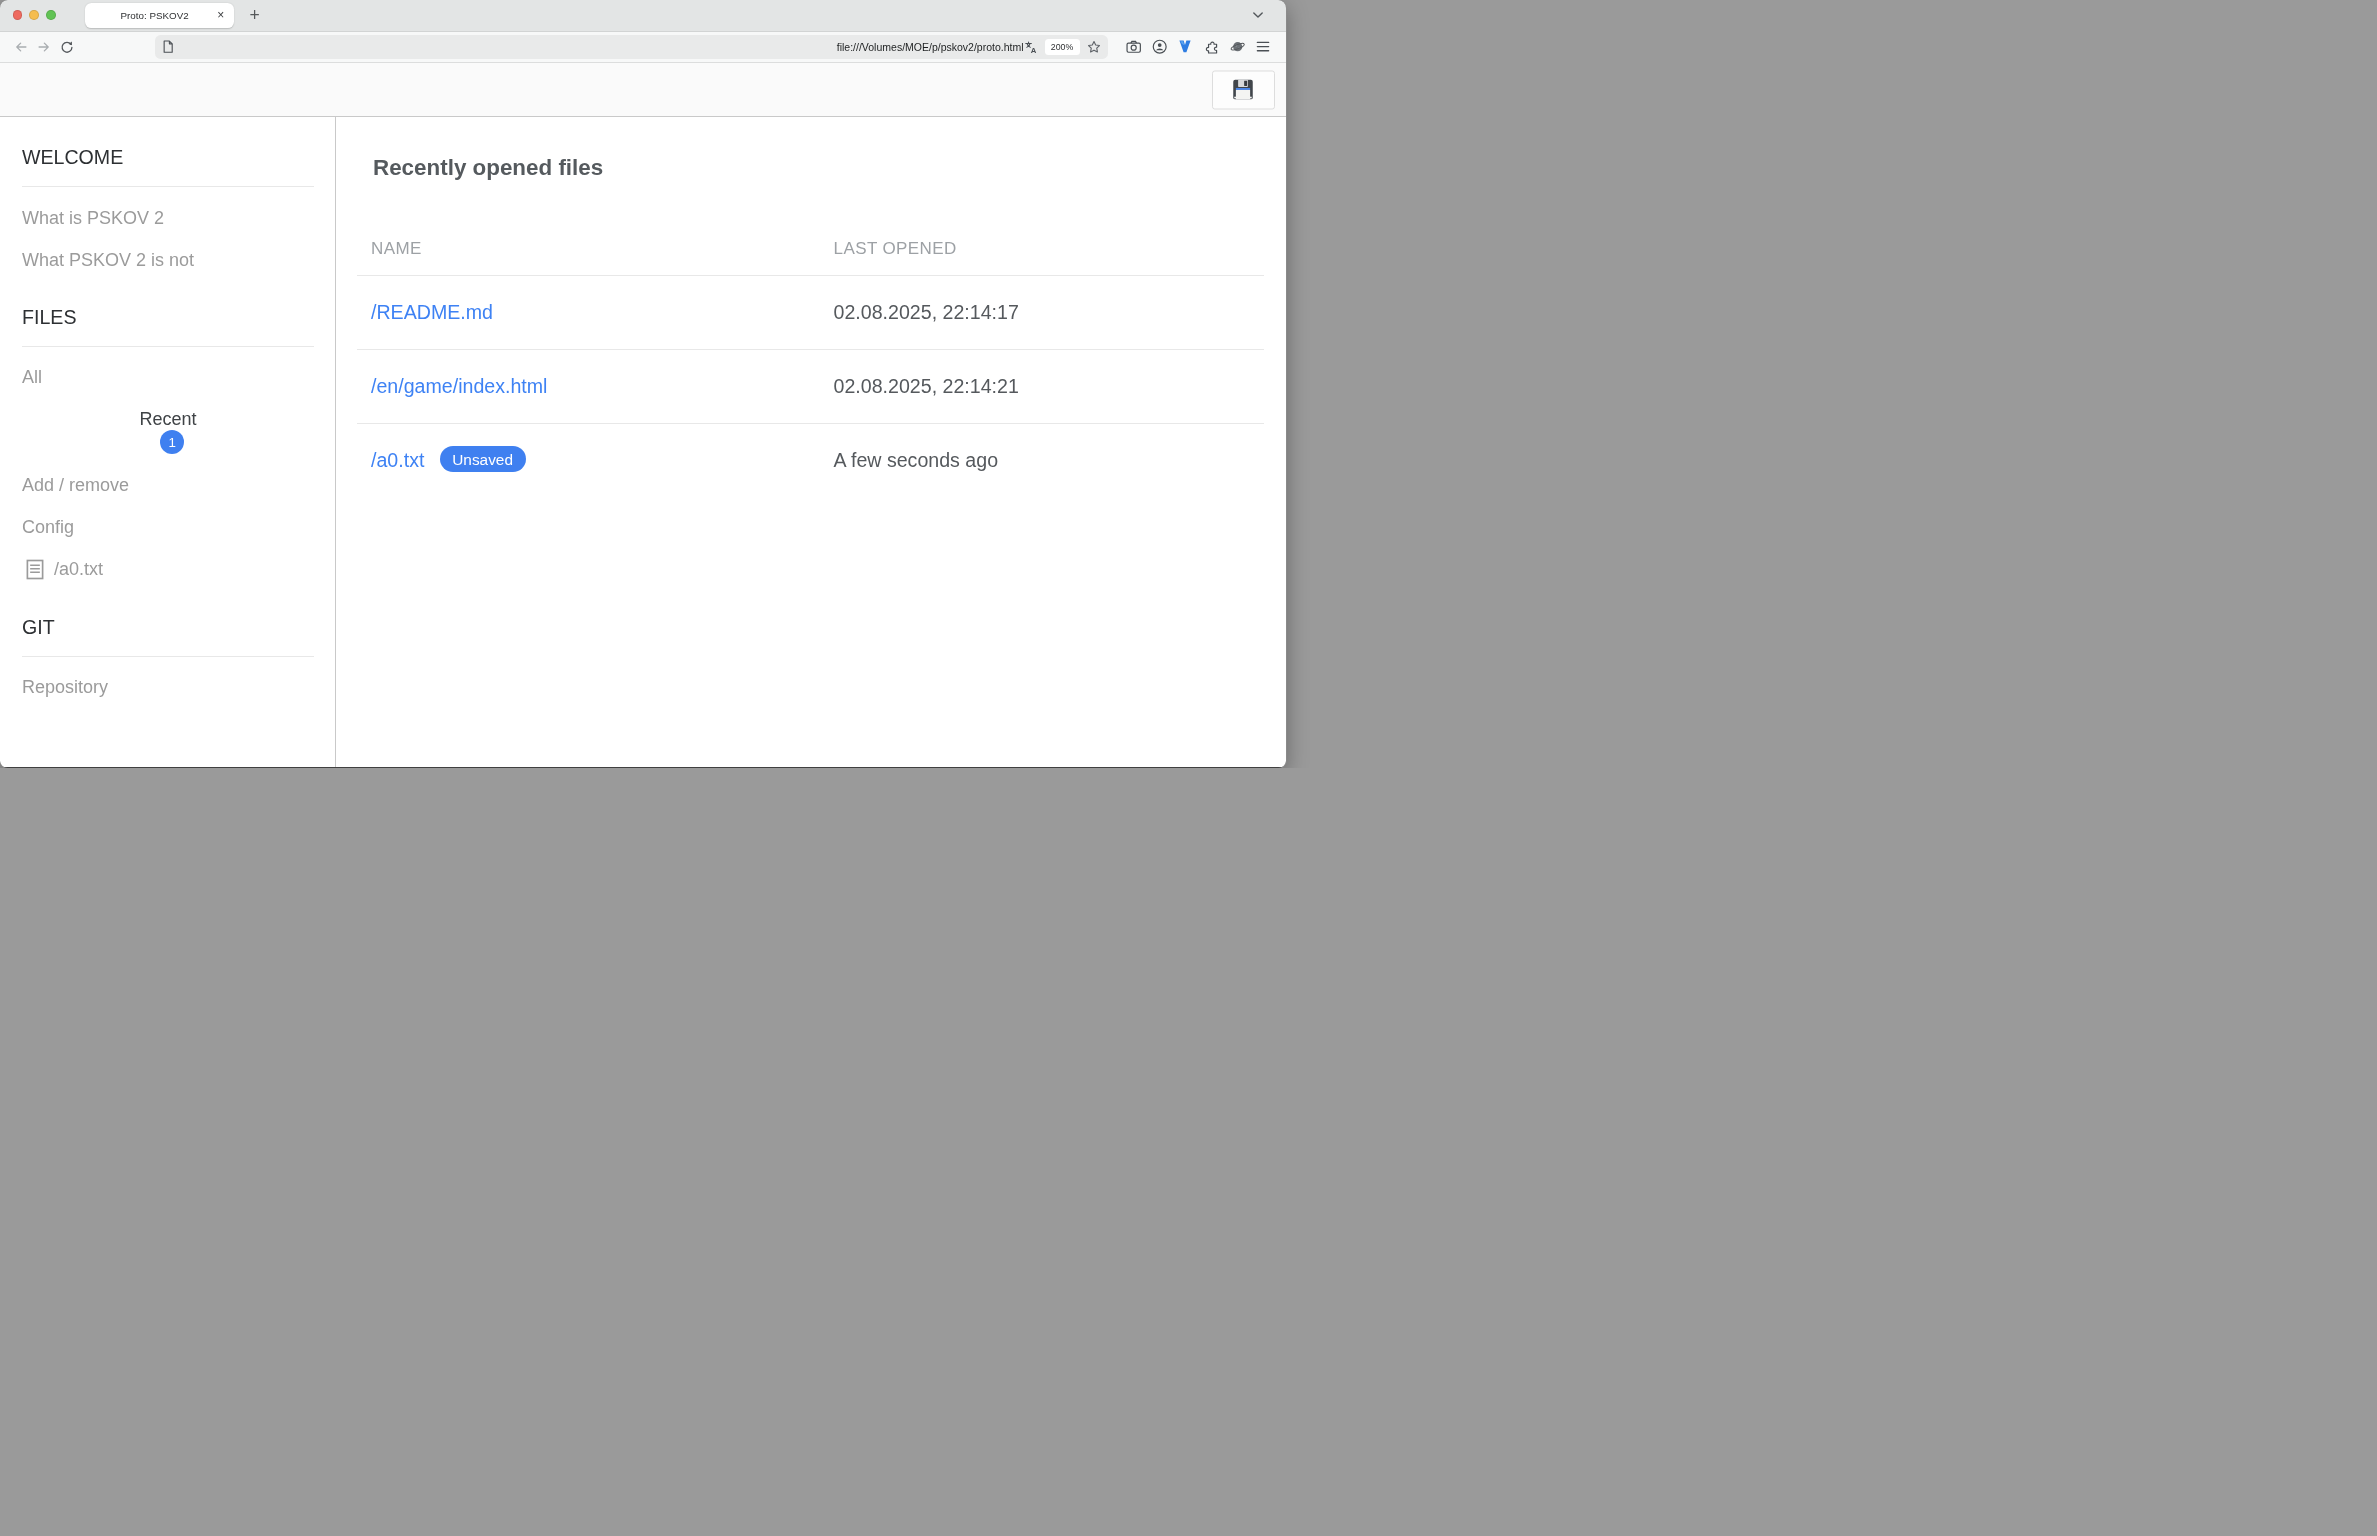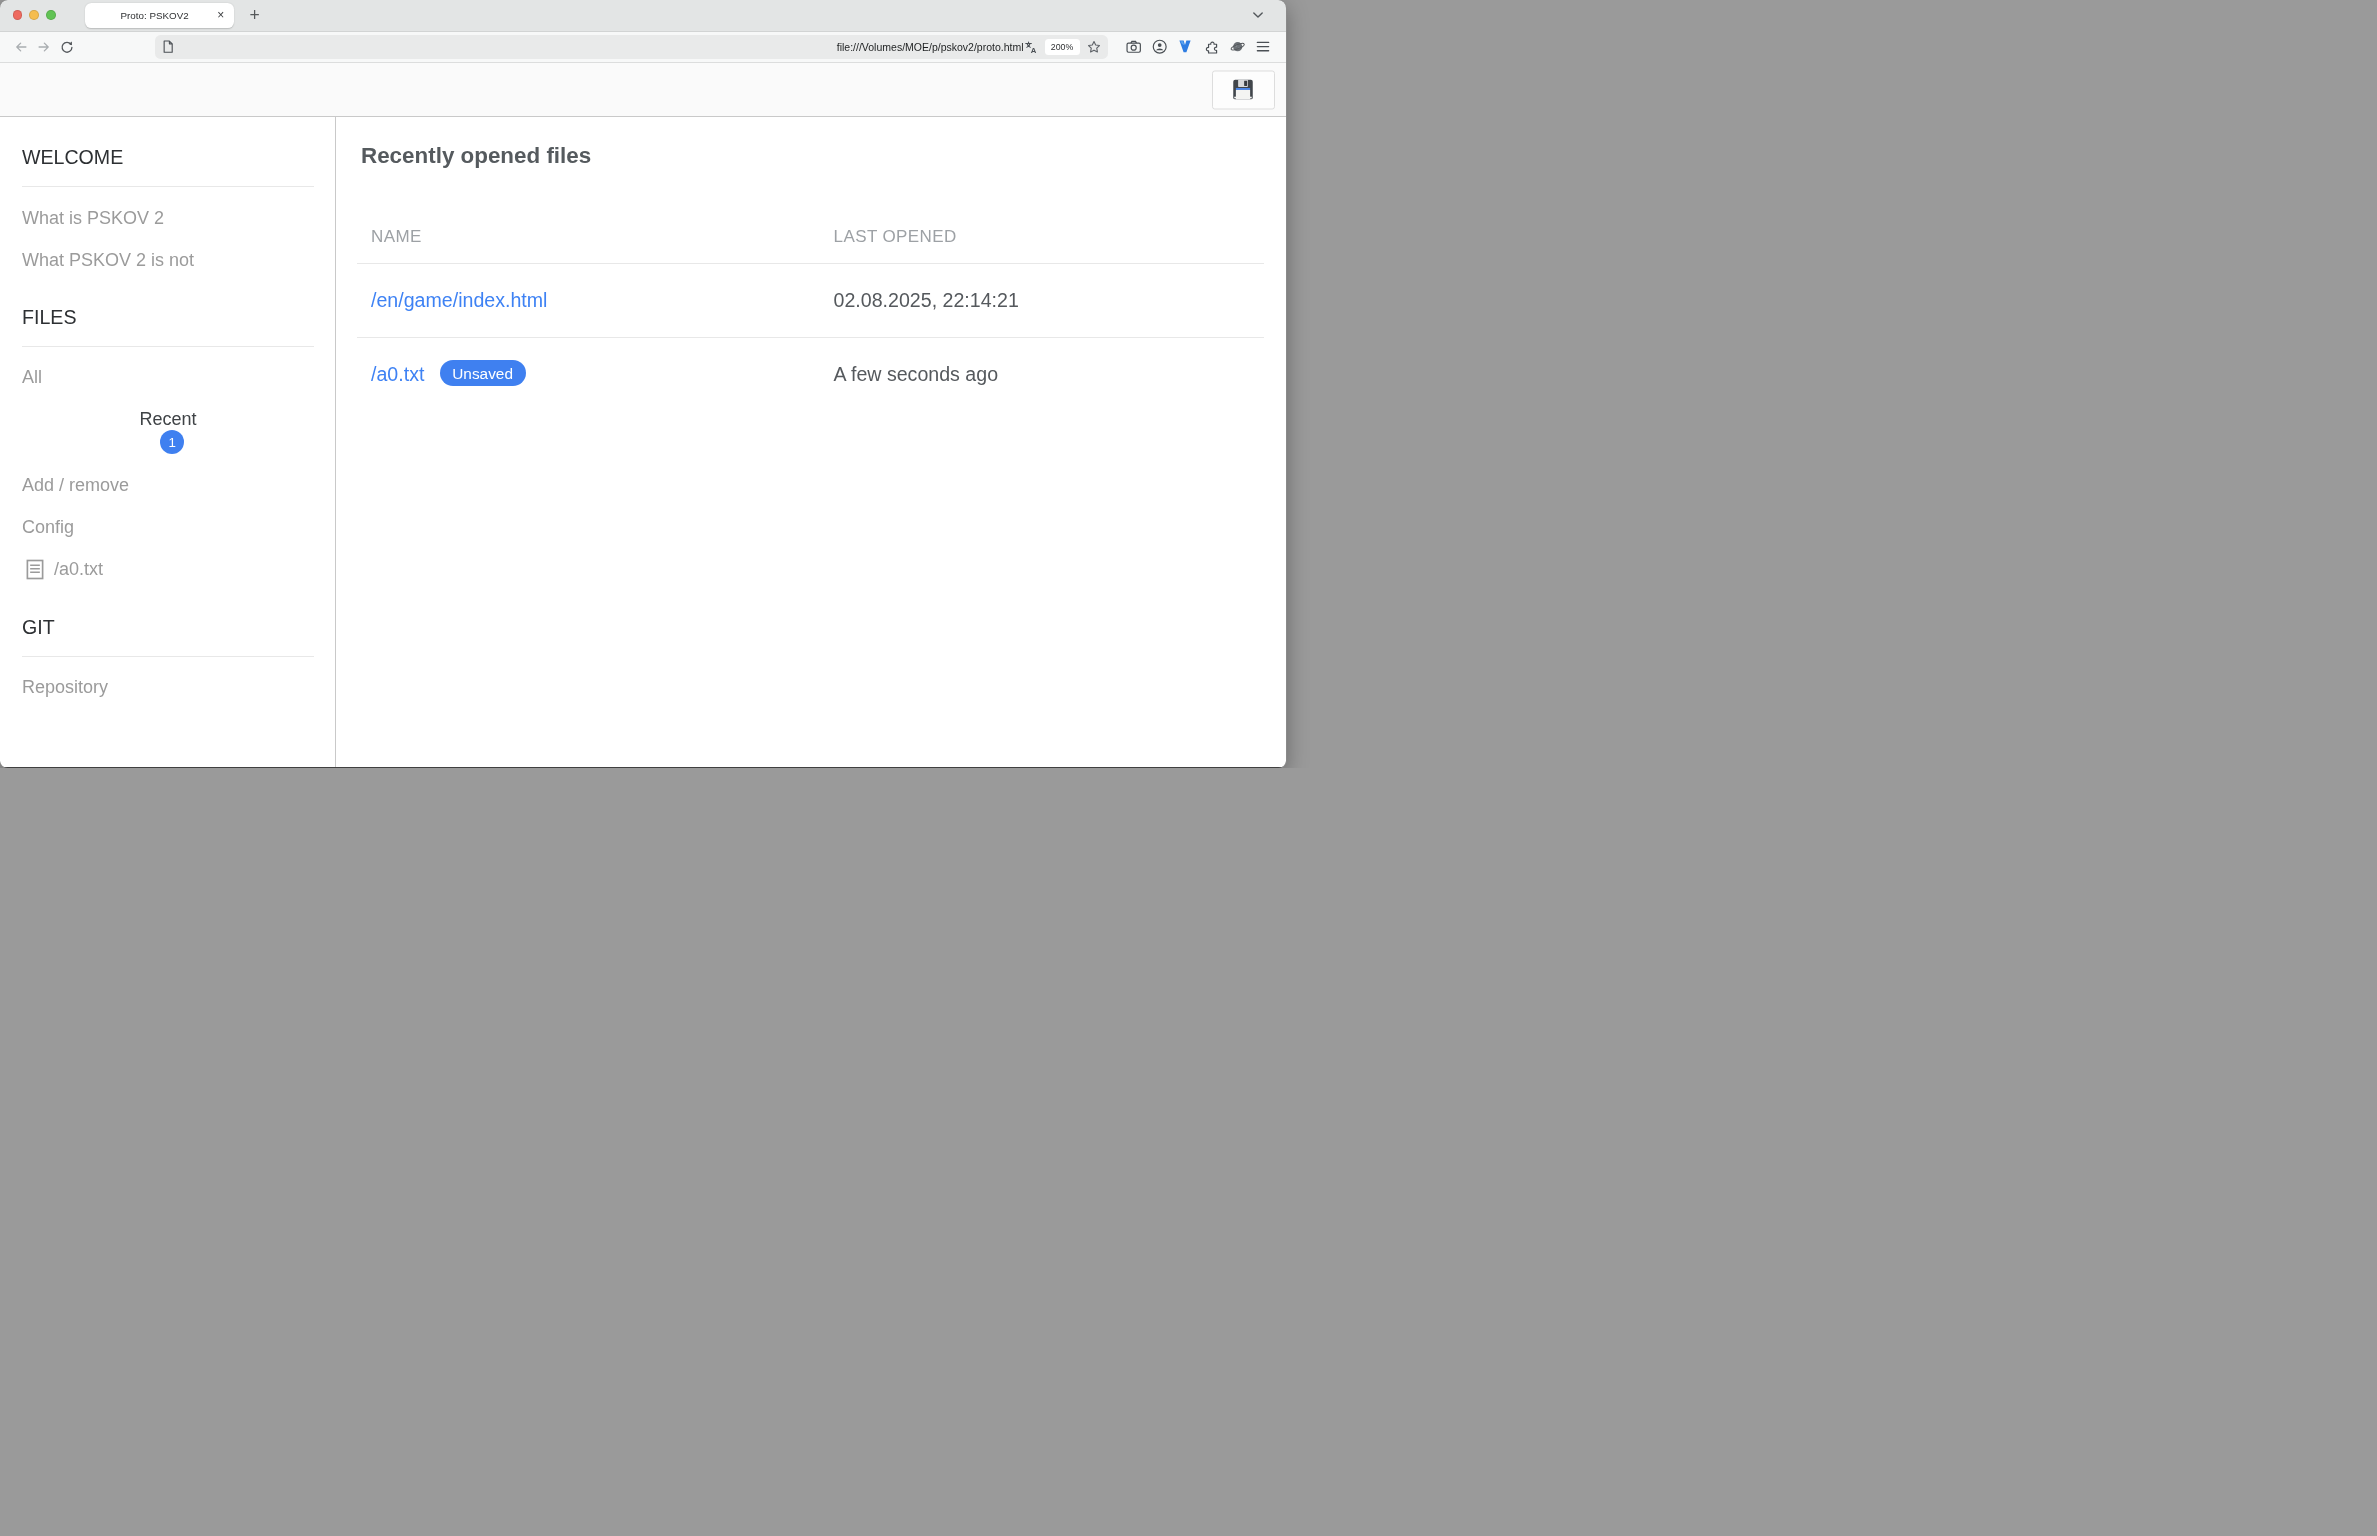--- a/index.html
+++ b/index.html
@@ -43,21 +43,21 @@
   .side-section h2{font-size:19.6px;font-weight:400;color:#2d3033;margin:25px 0 17px 0;}
   .side-section:first-child h2{margin-top:15.4px;}
   aside hr{border:none;border-top:1.4px solid #e8e8e8;margin:0 0 9.8px 0;}
   .side-item{font-size:18px;color:#9b9b9b;padding:10.5px 0;cursor:pointer;display:flex;align-items:center;}
   .side-item.active{color:#3f4346;flex-direction:column;}
   .badge-count{display:inline-flex;align-items:center;justify-content:center;width:24px;height:24px;
                border-radius:50%;background:#3f80f0;color:#fff;font-size:13.3px;margin-left:8.4px;}
   .side-item .doc-ic{margin:0 9.8px 0 4.2px;display:flex;align-items:center;}
 
   main{flex:1;padding:22.4px 22px 0 21px;min-width:0;}
-  main h1{font-size:22.4px;font-weight:700;color:#555a5e;margin:4px;}
+  main h1{font-size:22.4px;font-weight:700;color:#555a5e;margin:16px;}
   table{width:100%;border-collapse:collapse;margin-top:41px;}
   th{text-align:left;font-size:17px;font-weight:400;color:#9da1a5;letter-spacing:0.4px;
      padding:17px 14px 16px 14px;border-bottom:1.4px solid #e8e8e8;}
   td{font-size:19.6px;color:#55595d;padding:25px 14px;border-bottom:1.4px solid #e8e8e8;}
   tr:last-child td{border-bottom:none;}
   th.col-name,td.col-name{width:51%;}
   a.file-link{color:#3e82f4;text-decoration:none;cursor:pointer;}
   .badge-unsaved{background:#3f80f0;color:#fff;font-size:15.4px;padding:4.9px 12.6px;border-radius:700px;
                  margin-left:9.8px;vertical-align:2.8px;white-space:nowrap;margin-top:12px;}
   svg{display:block;}
@@ -242,20 +242,24 @@
 
       <table>
         <thead>
           <tr>
             <th class="col-name">NAME</th>
             <th class="col-opened">LAST OPENED</th>
           </tr>
         </thead>
         <tbody>
           <tr>
+            <td class="col-name"><a class="file-link">/README.md</a></td>
+            <td>02.08.2025, 22:14:17</td>
+          </tr>
+          <tr>
             <td class="col-name"><a class="file-link">/en/game/index.html</a></td>
             <td>02.08.2025, 22:14:21</td>
           </tr>
           <tr>
             <td class="col-name">
               <a class="file-link">/a0.txt</a>
               <span class="badge-unsaved">Unsaved</span>
             </td>
             <td>A few seconds ago</td>
           </tr>

